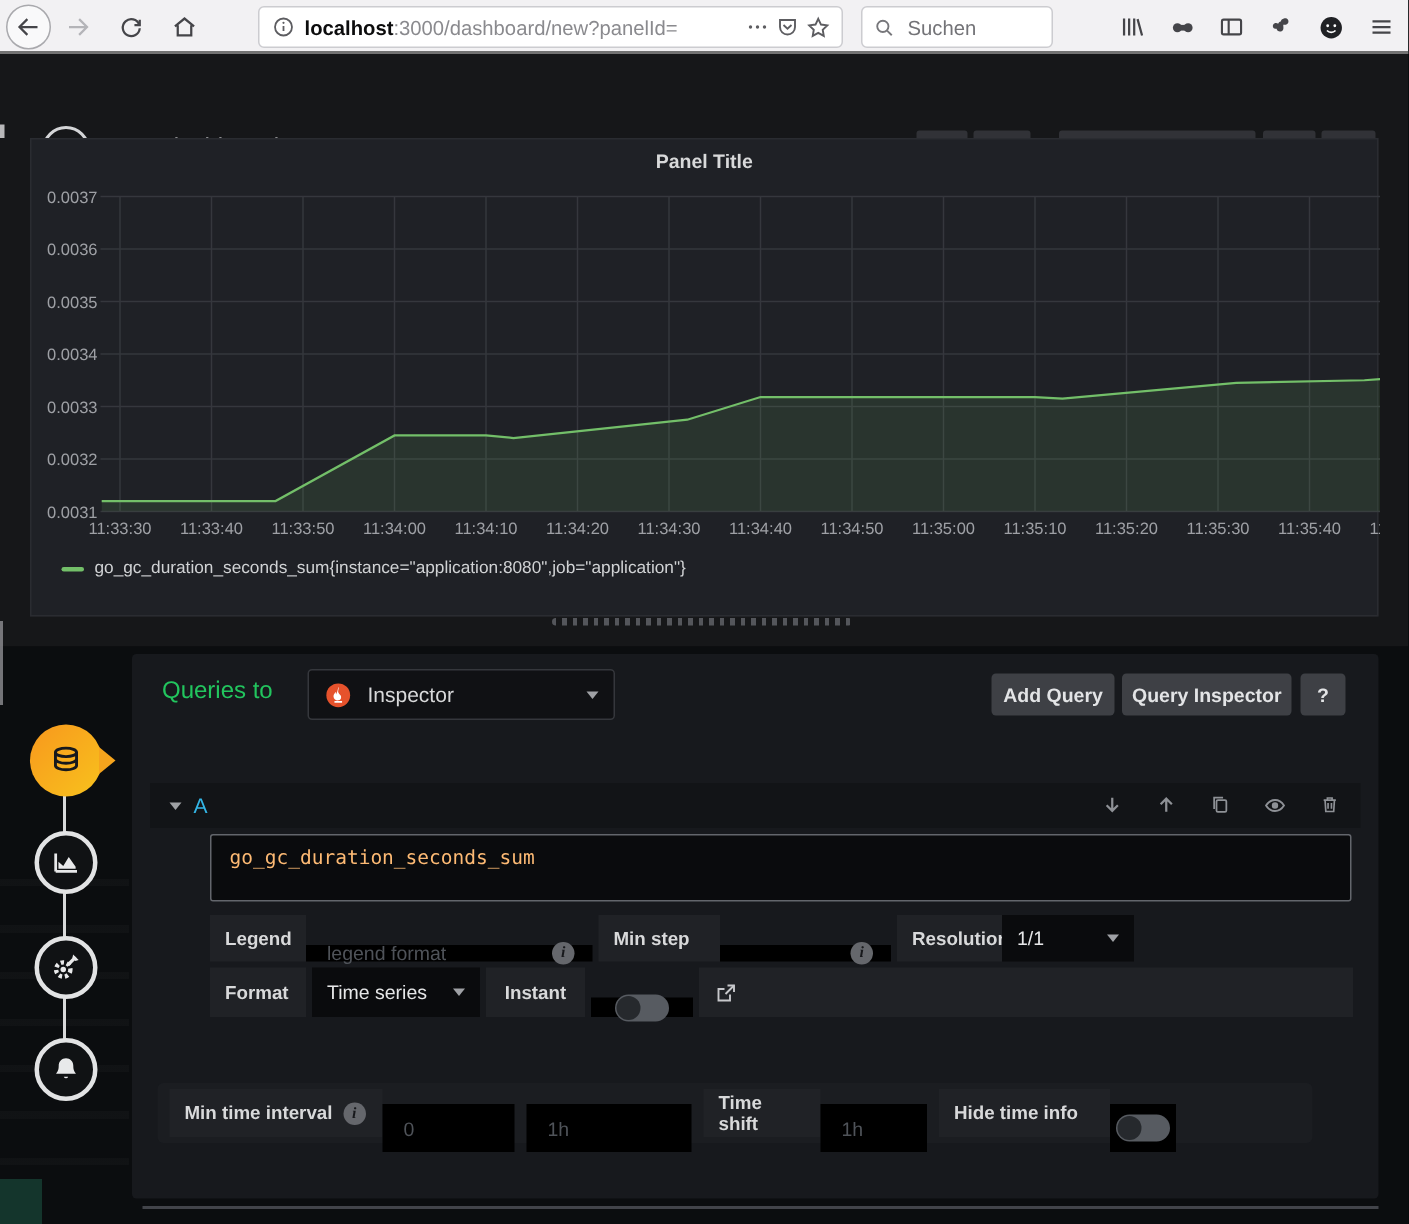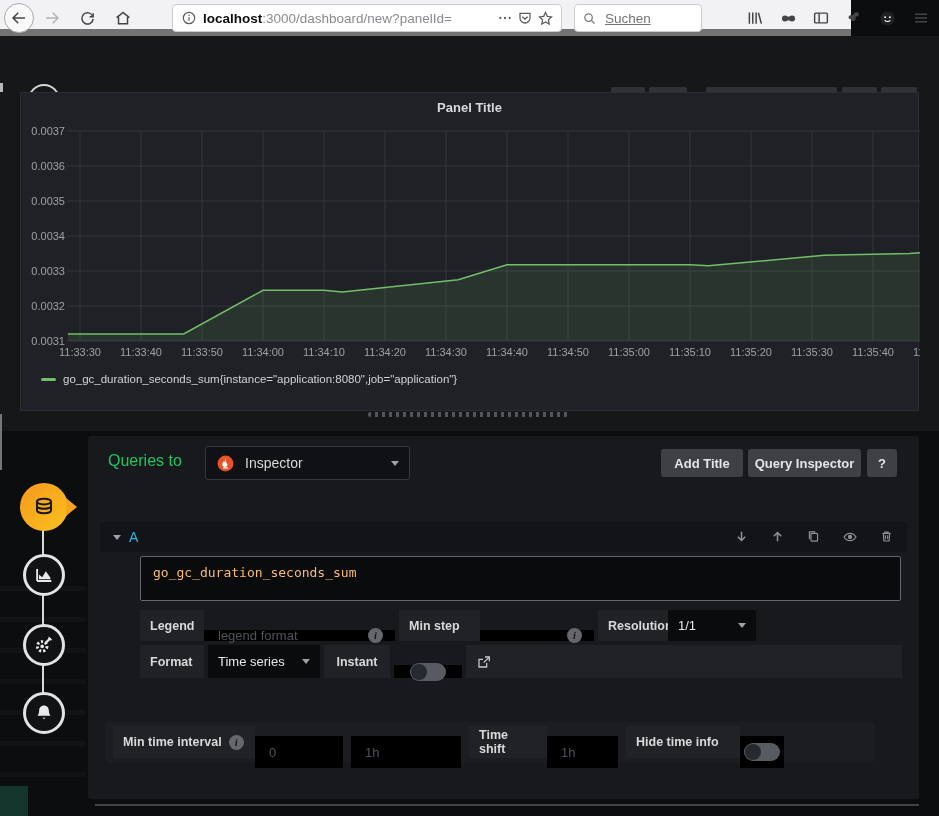--- a/index.html
+++ b/index.html
@@ -1,28 +1,28 @@
 <!DOCTYPE html>
 <html><head>
 <meta charset="utf-8">
 <style>
   html,body{margin:0;padding:0;background:#0b0d0f;}
   *{box-sizing:border-box;font-family:"Liberation Sans",sans-serif;}
   #screen{position:relative;width:939px;height:816px;overflow:hidden;background:#0b0d0f;}
   svg{display:block;}
   
-  #browser{position:absolute;left:0;top:0;width:851px;height:36px;background:#f2f1f3;border-bottom:7px solid #737373;color:#3e3e42;}
+  #browser{position:absolute;left:0;top:0;width:939px;height:36px;background:#f2f1f3;border-bottom:2px solid #737373;color:#3e3e42;}
   .b-ic{position:absolute;top:7px;width:22px;height:22px;display:flex;align-items:center;justify-content:center;color:#454549;}
   .b-ic.dis{color:#b4b4b8;}
   #back-btn{top:3px;width:30px;height:30px;border:1px solid #a9a9ad;border-radius:50%;background:#f9f9fa;}
   #urlbar{position:absolute;left:172px;top:4px;width:390px;height:28px;background:#fff;border:1px solid #ccccd0;border-radius:4px;display:flex;align-items:center;padding:0 6px;}
   #urlbar .u-ic{width:20px;height:20px;display:flex;align-items:center;justify-content:center;color:#5d5d61;flex:0 0 auto;}
   .urltext{font-size:13.5px;color:#0c0c0d;white-space:nowrap;overflow:hidden;flex:1;margin-left:4px;}
   .urltext .dim{color:#8a8a8e;}
-  #searchbox{position:absolute;left:574px;top:4px;width:128px;height:28px;background:#fff;border:1px solid #ccccd0;border-radius:4px;display:flex;align-items:center;padding:0 7px;color:#77777b;text-decoration:underline;}
+  #searchbox{position:absolute;left:574px;top:4px;width:128px;height:28px;background:#fff;border:1px solid #ccccd0;border-radius:4px;display:flex;align-items:center;padding:0 7px;color:#77777b;}
   #searchbox input{border:none;outline:none;width:80px;font-size:13.5px;margin-left:6px;color:#333;background:transparent;}
   #searchbox input::placeholder{color:#737377;}
   
   #gf-top{position:absolute;left:0;top:36px;width:939px;height:395px;background:#161719;}
   #gf-bottom{position:absolute;left:0;top:431px;width:939px;height:385px;background:#0b0d0f;}
   #gf-header{position:absolute;left:0;top:36px;width:939px;height:56px;}
   #gf-back{position:absolute;left:28px;top:48px;width:32px;height:32px;border:2px solid #d4d5d7;border-radius:50%;color:#e8e9ea;display:flex;align-items:center;justify-content:center;}
   #dash-title{position:absolute;left:74px;top:54px;font-size:16px;color:#ececee;display:flex;align-items:center;gap:7px;}
   .caret{width:0;height:0;border-left:4px solid transparent;border-right:4px solid transparent;border-top:5px solid #9fa1a5;display:inline-block;}
   .hbtn{position:absolute;top:51px;height:28px;background:#313237;border-radius:2px;color:#bdbec2;display:flex;align-items:center;justify-content:center;gap:6px;font-size:13px;font-weight:600;}
@@ -316,21 +316,21 @@
     <div id="ds-picker">
       <svg width="19" height="19" viewBox="0 0 24 24">
           <circle cx="12" cy="12" r="10" fill="#e6522c"></circle>
           <path d="M12 4.8c.9 2.2-.7 3.5.3 5.4.6 1.2 1.9 1.5 2.1 3a2.9 2.9 0 0 1-2.4 3.1 3.5 3.5 0 0 1-4-3.3c-.1-1.6 1.3-2.3 1.5-3.9.5.7.7 1.4.6 2.2 1-1.6 1.6-4.1 1.9-6.5z" fill="#fff"></path>
           <path d="M8.8 17.6h6.4" stroke="#fff" stroke-width="1.6"></path>
         </svg>
       <span>Inspector</span>
       <span class="caret" style="margin-left:auto"></span>
     </div>
 
-    <div class="qbtn" style="left:573px;width:82px">Add Title</div>
+    <div class="qbtn" style="left:573px;width:82px">Add Query</div>
     <div class="qbtn" style="left:660px;width:113px">Query Inspector</div>
     <div class="qbtn" style="left:779px;width:30px">?</div>
 
     <div id="q-card-head">
       <span class="caret"></span>
       <span id="refid">A</span>
       <span class="row-icons">
         <span>
             <svg width="15" height="15" viewBox="0 0 24 24" fill="none" stroke="currentColor" stroke-width="2.4">
               <path d="M12 4.5v14M6 12.5l6 6 6-6"></path>

